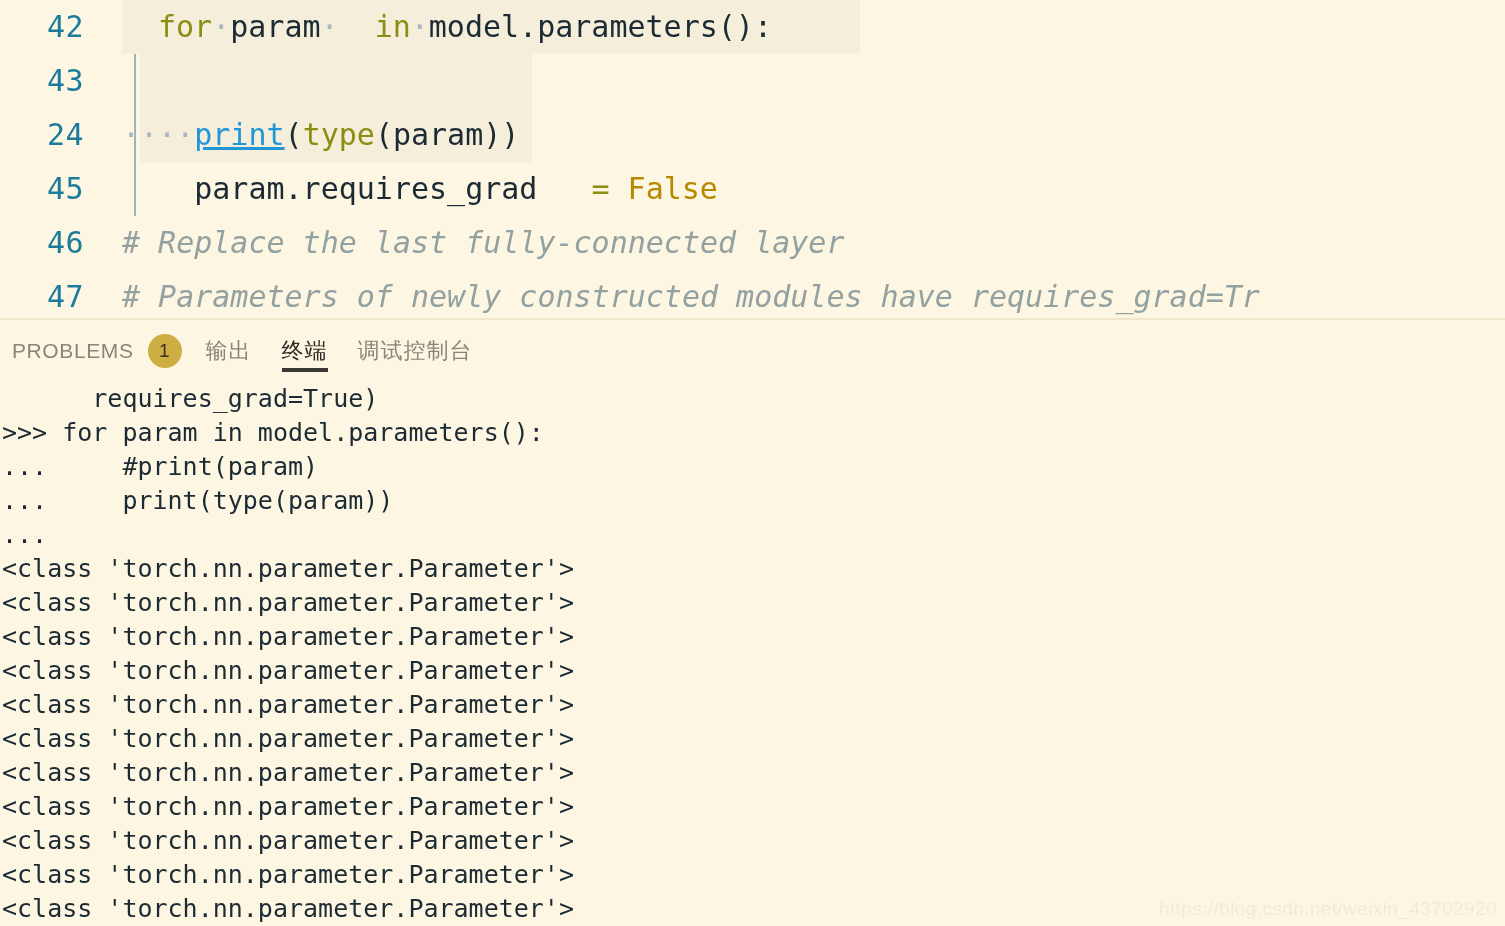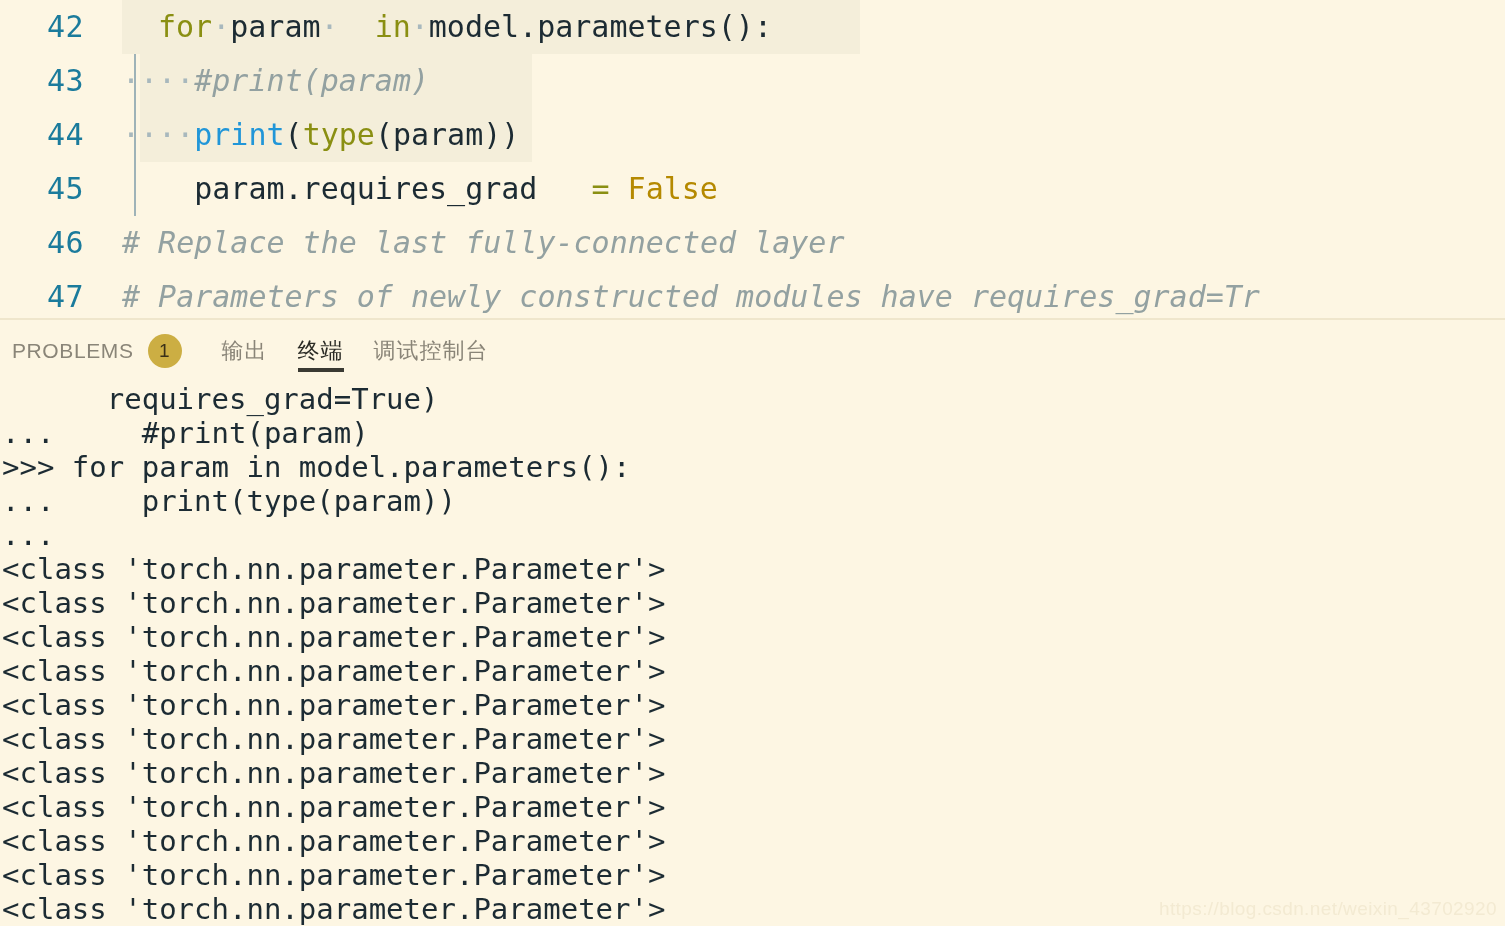--- a/index.html
+++ b/index.html
@@ -78,21 +78,21 @@
     position: absolute;
     left: 134px;
     width: 2px;
     background: #9fb3b8;
     z-index: 1;
   }
 
   
   .tok-kw      { color: #8a8f12; margin-left: 36px; }        
   .tok-plain   { color: #1c2b33; }
-  .tok-fn      { color: #2196d8; }        
+  .tok-fn      { color: #2196d8; text-decoration: underline; }        
   .tok-builtin { color: #8a8f12; }        
   .tok-const   { color: #b58900; }        
   .tok-comment { color: #93a1a1; font-style: italic; }
   .tok-dot     { color: #a8b8bd; }        
 
   
   .panel-divider {
     position: absolute;
     left: 0;
     top: 318px;
@@ -162,21 +162,21 @@
     width: 1505px;
     height: 544px;
     overflow: hidden;
   }
 
   .term-line {
     height: 34px;
     line-height: 34px;
     white-space: pre;
     font-family: "DejaVu Sans Mono", monospace;
-    font-size: 29px;
+    font-size: 25px;
     color: #1c2b33;
     padding-left: 2px;
   }
 
   
   .watermark {
     position: absolute;
     right: 8px;
     bottom: 6px;
     color: #f3ead2;
@@ -187,50 +187,50 @@
     z-index: 5;
   }
 </style>
 </head>
 <body>
 
 <div id="app">
 
   <div class="editor" id="editor">
       <div class="code-line"><div class="hl" style="left: 122px; width: 738px;"></div><div class="lineno">42</div><div class="code-text"><span class="tok-kw">for</span><span class="tok-dot">·</span><span class="tok-plain">param</span><span class="tok-dot">·</span><span class="tok-kw">in</span><span class="tok-dot">·</span><span class="tok-plain">model.parameters():</span></div></div>
-      <div class="code-line"><div class="hl" style="left: 140px; width: 392px;"></div><div class="indent-guide" style="top: 0px; height: 54px;"></div><div class="lineno">43</div><div class="code-text"><span class="tok-dot">····</span><span class="tok-comment">#print(param)</span></div></div>
-      <div class="code-line"><div class="hl" style="left: 140px; width: 392px;"></div><div class="indent-guide" style="top: 0px; height: 54px;"></div><div class="lineno">44</div><div class="code-text"><span class="tok-dot">····</span><span class="tok-fn">print</span><span class="tok-plain">(</span><span class="tok-builtin">type</span><span class="tok-plain">(param))</span></div></div>
+      <div class="code-line"><div class="hl" style="left: 140px; width: 392px;"></div><div class="indent-guide" style="top: 0px; height: 54px;"></div><div class="lineno">43</div></div>
+      <div class="code-line"><div class="hl" style="left: 140px; width: 392px;"></div><div class="indent-guide" style="top: 0px; height: 54px;"></div><div class="lineno">24</div><div class="code-text"><span class="tok-dot">····</span><span class="tok-fn">print</span><span class="tok-plain">(</span><span class="tok-builtin">type</span><span class="tok-plain">(param))</span></div></div>
       <div class="code-line"><div class="indent-guide" style="top: 0px; height: 54px;"></div><div class="lineno">45</div><div class="code-text"><span class="tok-plain">    param.requires_grad </span><span class="tok-kw">=</span><span class="tok-plain"> </span><span class="tok-const">False</span></div></div>
       <div class="code-line"><div class="lineno">46</div><div class="code-text"><span class="tok-comment"># Replace the last fully-connected layer</span></div></div>
       <div class="code-line"><div class="lineno">47</div><div class="code-text"><span class="tok-comment"># Parameters of newly constructed modules have requires_grad=Tr</span></div></div>
     </div>
 
   <div class="panel-divider"></div>
 
   <div class="panel">
     <div class="panel-tabs" id="panel-tabs">
         <div class="tab" style="margin-left: 6px; margin-right: 0px;">
           <span>PROBLEMS</span>
           <span class="badge">1</span>
         </div>
-        <div class="tab cjk" style="margin-left: 40px; margin-right: 0px; font-family: Liberation Mono, monospace;">
+        <div class="tab cjk" style="margin-left: 24px; margin-right: 0px; font-family: Liberation Mono, monospace;">
           <span>输出</span>
         </div>
         <div class="tab active cjk" style="margin-left: 30px; margin-right: 0px;">
           <span>终端</span>
           <span class="tab-underline"></span>
         </div>
         <div class="tab cjk" style="margin-left: 30px; margin-right: 16px;">
           <span>调试控制台</span>
         </div>
       </div>
     <div class="terminal" id="terminal">
         <div class="term-line">      requires_grad=True)</div>
+        <div class="term-line">&gt;&gt;&gt; for param in model.parameters():</div>
         <div class="term-line">...     #print(param)</div>
-        <div class="term-line">&gt;&gt;&gt; for param in model.parameters():</div>
         <div class="term-line">...     print(type(param))</div>
         <div class="term-line">... </div>
         <div class="term-line">&lt;class 'torch.nn.parameter.Parameter'&gt;</div>
         <div class="term-line">&lt;class 'torch.nn.parameter.Parameter'&gt;</div>
         <div class="term-line">&lt;class 'torch.nn.parameter.Parameter'&gt;</div>
         <div class="term-line">&lt;class 'torch.nn.parameter.Parameter'&gt;</div>
         <div class="term-line">&lt;class 'torch.nn.parameter.Parameter'&gt;</div>
         <div class="term-line">&lt;class 'torch.nn.parameter.Parameter'&gt;</div>
         <div class="term-line">&lt;class 'torch.nn.parameter.Parameter'&gt;</div>
         <div class="term-line">&lt;class 'torch.nn.parameter.Parameter'&gt;</div>

